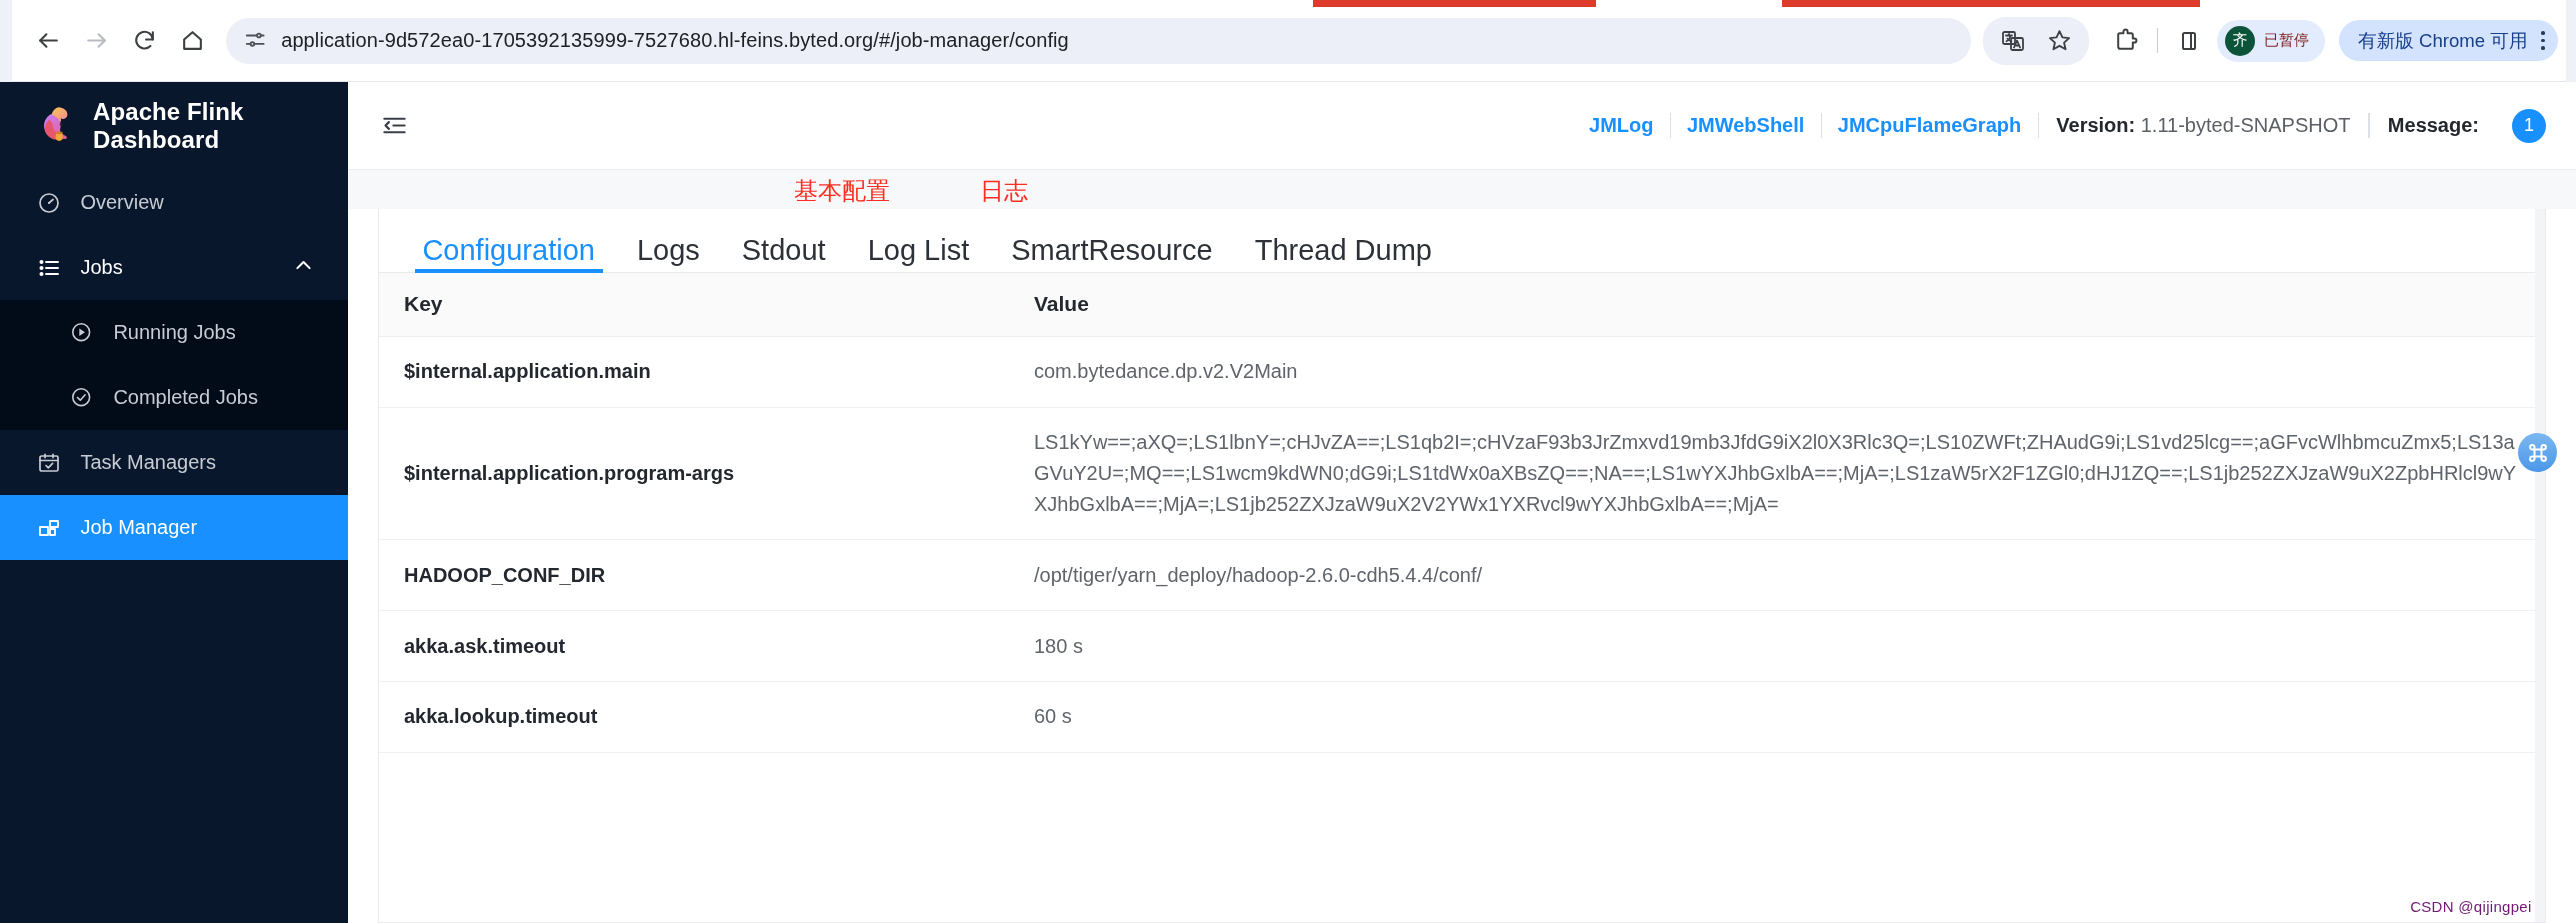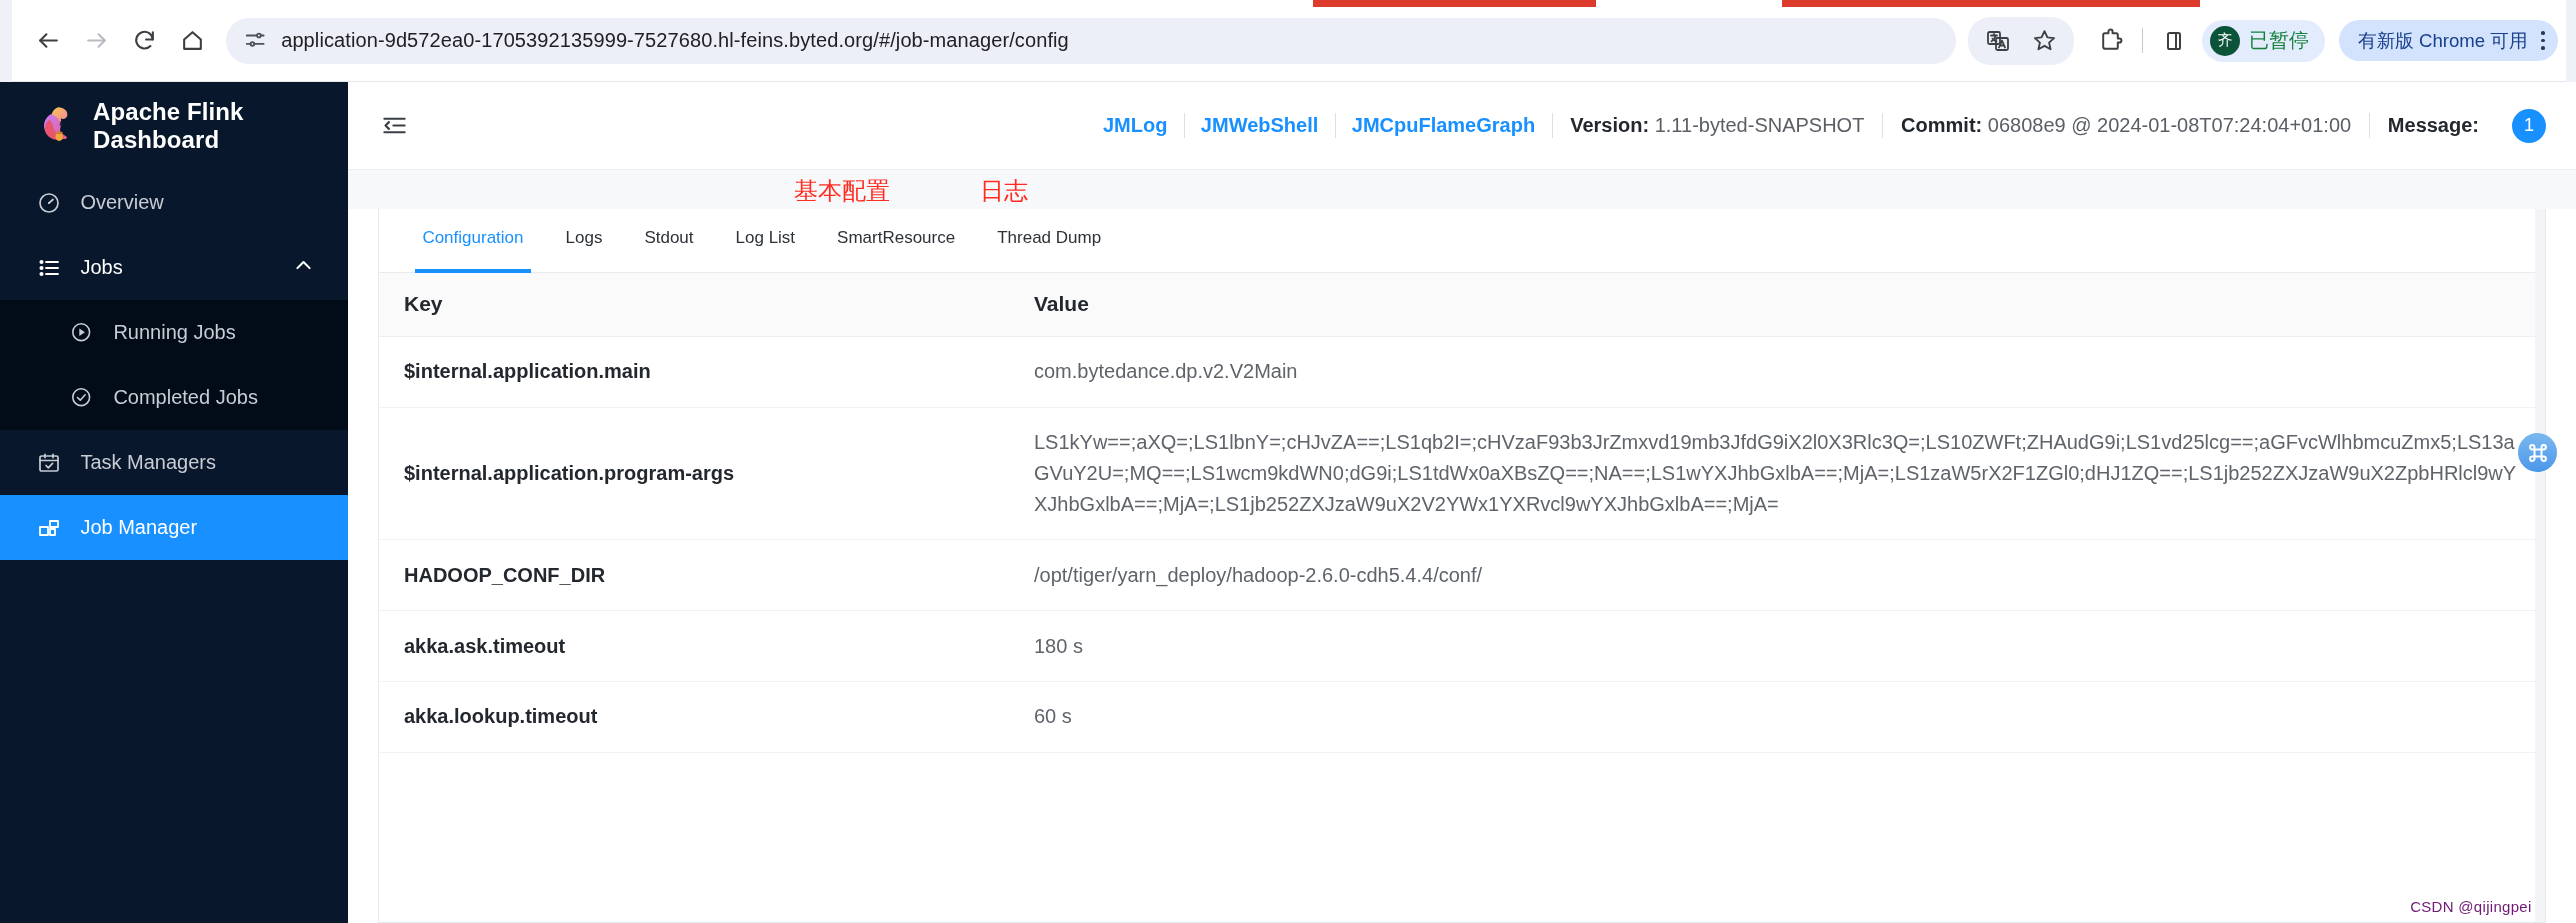--- a/index.html
+++ b/index.html
@@ -74,21 +74,21 @@
   .divider-v{ width:0.7px; height:25px; background:#c6cbd4; margin:0 9px; }
   .profile-chip{
     display:flex; align-items:center; gap:9px;
     background:#e3ecfd; border-radius:21px; padding:6px 16.4px 6px 7.5px; margin-left:6px;
   }
   .avatar{
     width:30px;height:30px;border-radius:50%;
     background:#0b5339; color:#fff; font-size:15px;
     display:flex;align-items:center;justify-content:center;
   }
-  .chip-text{ font-size:20px; color:#15803d; white-space:nowrap; }
+  .chip-text{ font-size:15px; color:#7f1d1d; white-space:nowrap; }
   .update-chip{
     display:flex; align-items:center; gap:10.4px;
     background:#d3e2fd; border-radius:21px; padding:7.5px 13.4px 7.5px 19.4px; margin-left:10.4px;
   }
   .update-text{ font-size:18.6px; color:#18408c; white-space:nowrap; }
   .kebab{ display:flex; flex-direction:column; gap:3.7px; align-items:center; padding-left:3px;}
   .kebab i{ width:3.7px;height:3.7px;border-radius:50%;background:#2b3a55;display:block; }
 
   
   .app{ display:flex; height:841px; width:100%; }
@@ -150,21 +150,21 @@
     display:flex; flex-direction:column;
     min-height:0;
     position:relative;
   }
 
   .tabs{
     height:64px; flex:none; display:flex; align-items:flex-end;
     border-bottom:0.7px solid #e8eaed; padding-left:22.4px;
   }
   .tab{
-    font-size:17px; color:#2d3238; padding:0 21px 24px 21px; position:relative; cursor:pointer; white-space:nowrap;
+    font-size:29px; color:#2d3238; padding:0 21px 5px 21px; position:relative; cursor:pointer; white-space:nowrap;
   }
   .tab.active{ color:#1890ff; }
   .tab.active:after{
     content:""; position:absolute; left:13.4px; right:13.4px; bottom:-0.7px; height:3.7px; background:#1890ff;
   }
 
   .tbl{ width:100%; border-collapse:collapse; table-layout:fixed; }
   .tbl th{
     background:#fafafa; text-align:left; font-size:21px; font-weight:bold; color:#23272e;
     padding:19.4px 0 19.4px 25px; border-bottom:0.7px solid #eceef0;
@@ -407,21 +407,20 @@
 
       <div class="topbar-right">
         <span class="tlink">JMLog</span>
         <span class="tsep"></span>
         <span class="tlink">JMWebShell</span>
         <span class="tsep"></span>
         <span class="tlink">JMCpuFlameGraph</span>
         <span class="tsep"></span>
         <span class="tinfo"><b>Version:</b> <span>1.11-byted-SNAPSHOT</span></span>
         <span class="tsep"></span>
-        <span class="tinfo"><b>Commit:</b> <span>06808e9 @ 2024-01-08T07:24:04+01:00</span></span>
         <span class="tsep"></span>
         <span class="tinfo"><b>Message:</b></span>
         <span class="badge">1</span>
       </div>
     </div>
 
     <div class="annot-strip">
       <span class="annot" style="left:446px">基本配置</span>
       <span class="annot" style="left:632px">日志</span>
     </div>

